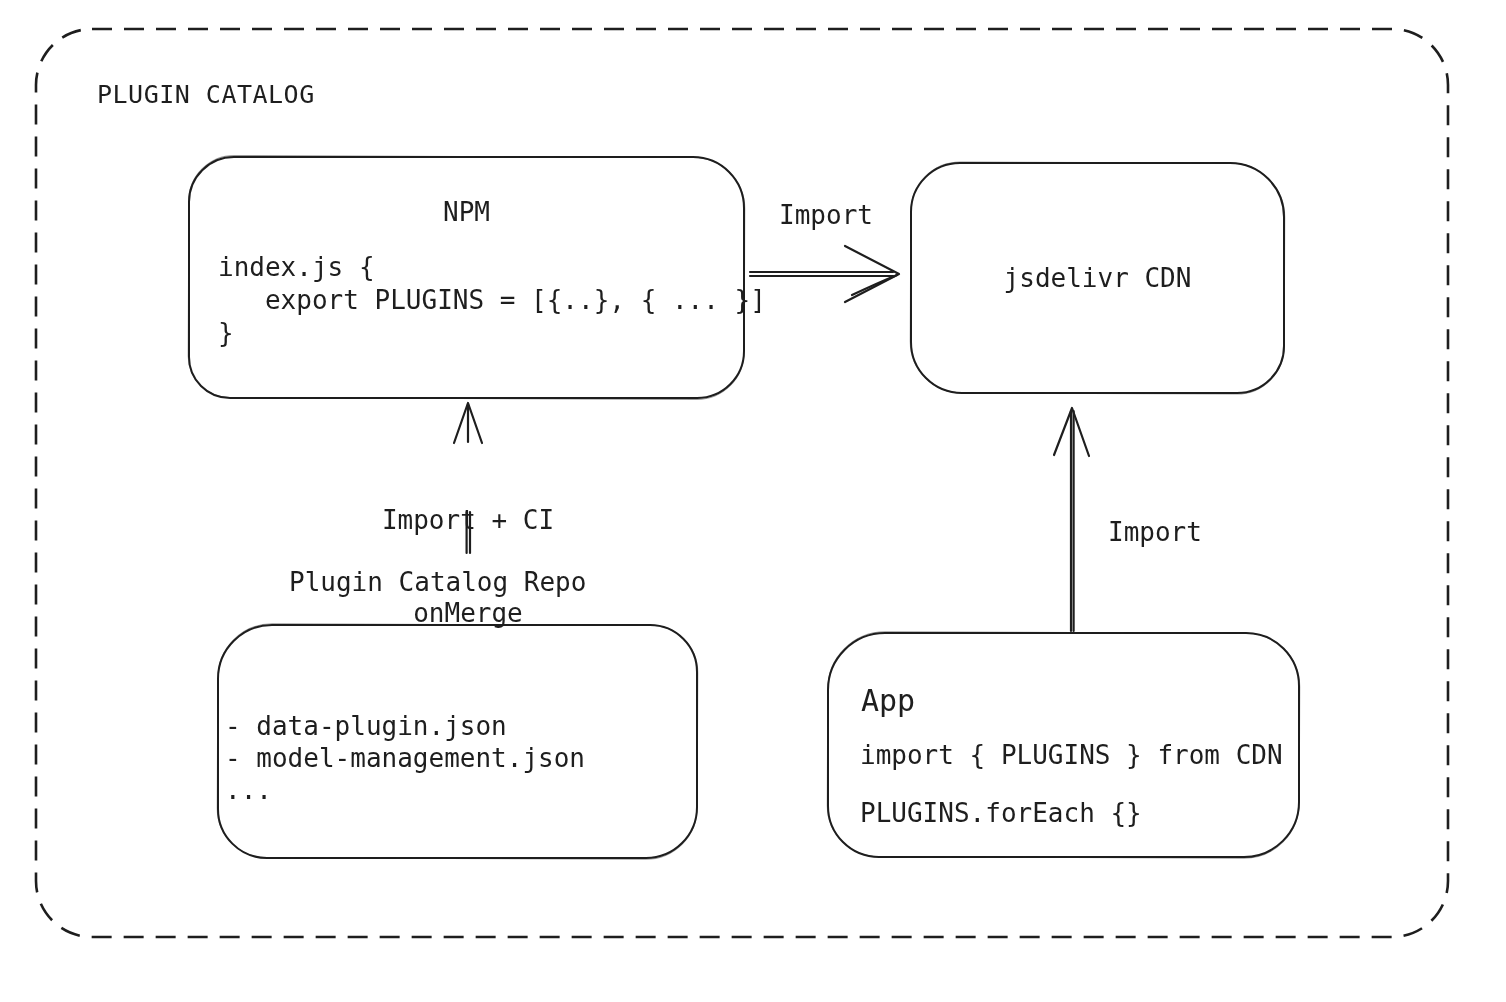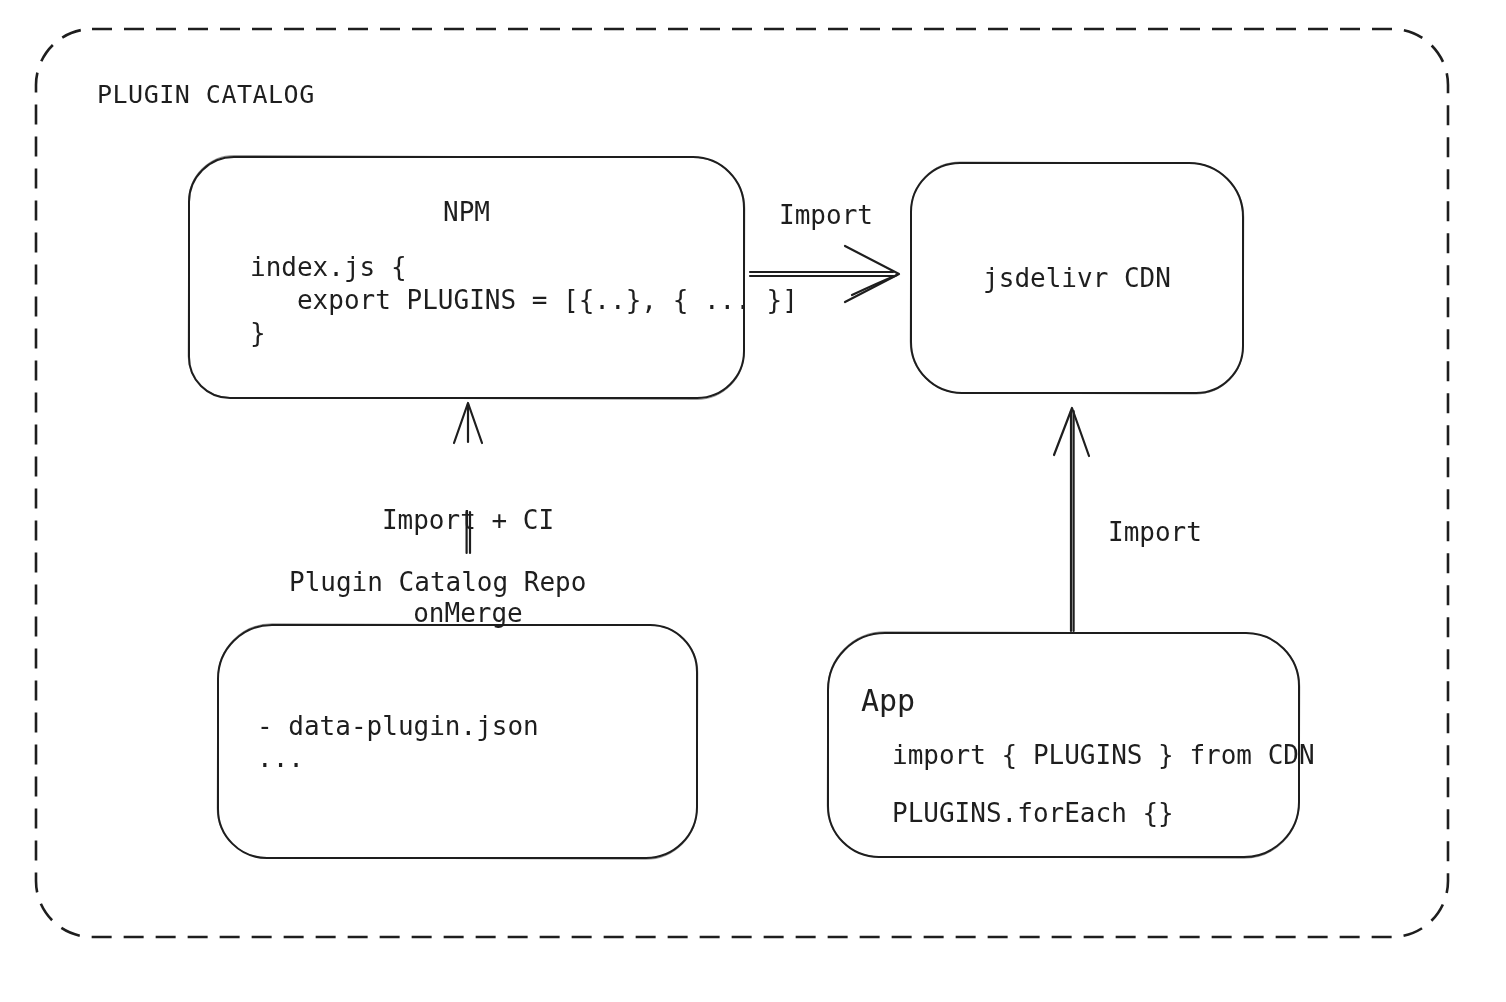--- a/index.html
+++ b/index.html
@@ -21,29 +21,29 @@
   }
 
   
   .box { position: absolute; border: 2.2px solid var(--stroke); background: transparent; }
   .box::before {
     content: ""; position: absolute; inset: -2.2px;
     border: 1.3px solid var(--stroke); border-radius: inherit;
     transform: rotate(0.25deg); opacity: 0.45; pointer-events: none;
   }
   .npm-box  { left: 188px; top: 156px; width: 557px; height: 243px; border-radius: 46px 52px 48px 42px; }
-  .cdn-box  { left: 910px; top: 162px; width: 334px; height: 232px; border-radius: 50px 55px 48px 52px;
+  .cdn-box  { left: 910px; top: 162px; width: 375px; height: 232px; border-radius: 50px 55px 48px 52px;
               display: flex; align-items: center; justify-content: center; }
   .repo-box { left: 217px; top: 624px; width: 481px; height: 235px; border-radius: 55px 48px 52px 50px; }
   .app-box  { left: 827px; top: 632px; width: 473px; height: 226px; border-radius: 58px 54px 56px 52px; }
 
   .box-title-npm { position: absolute; left: 0; right: 0; top: 39px; text-align: center; font-size: 26px; }
   .cdn-text { font-size: 26px; }
 
-  .code-line { white-space: pre; font-size: 26px; margin-left: 32px; }
+  .code-line { white-space: pre; font-size: 26px; }
   .npm-code  { position: absolute; left: 28px; top: 93px; }
   .npm-code .code-line { line-height: 33px; }
   .repo-code { position: absolute; left: 6px; top: 84px; }
   .repo-code .code-line { line-height: 32px; }
 
   .app-title { position: absolute; left: 32px; top: 49px;  font-size: 30px; white-space: pre; }
   .app-line1 { position: absolute; left: 31px; top: 106px; }
   .app-line2 { position: absolute; left: 31px; top: 164px; }
 
   .label { position: absolute; font-size: 26px; white-space: pre; }
@@ -98,20 +98,21 @@
   </svg>
   <div class="label build-label">
     <div>Import + CI</div>
     <div>onMerge</div>
   </div>
 
   <div class="label repo-label">Plugin Catalog Repo</div>
   <div class="box repo-box">
     <div class="repo-code">
       <div class="code-line">- data-plugin.json</div>
+      <div class="code-line">- model-management.json</div>
       <div class="code-line">...</div>
     </div>
   </div>
 
   <svg class="arrow" style="left:1038px; top:402px;" width="76" height="235" viewBox="0 0 76 235">
     <line x1="33" y1="9" x2="33" y2="229"></line>
     <line x1="35.6" y1="9" x2="35.6" y2="229"></line>
     <polyline points="16,53 34,6 51,54"></polyline>
   </svg>
   <div class="label import-label">Import</div>

